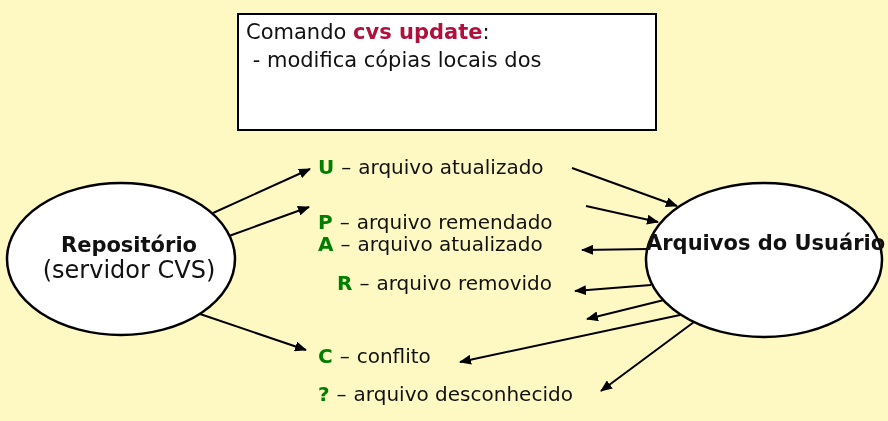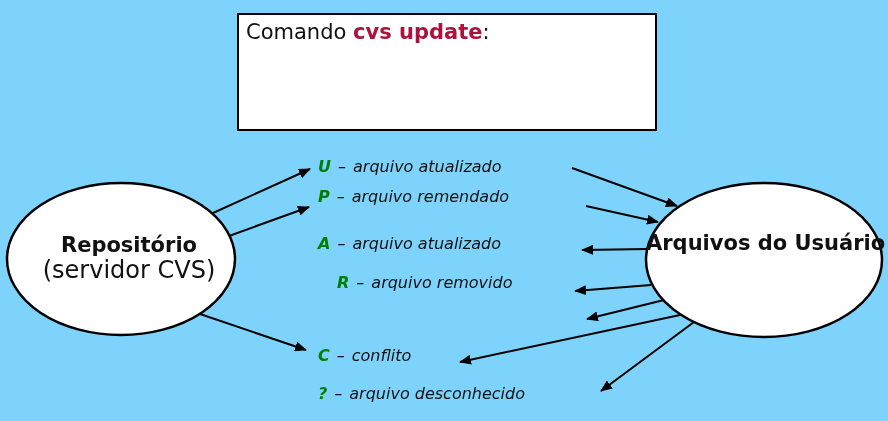--- a/index.html
+++ b/index.html
@@ -5,21 +5,21 @@
   html, body {
     margin: 0;
     padding: 0;
     background: #ffffff;
     font-family: "DejaVu Sans", "Liberation Sans", sans-serif;
   }
   #canvas {
     position: relative;
     width: 888px;
     height: 421px;
-    background: #7dd3fc;
+    background: #fef9c3;
     overflow: hidden;
   }
   #arrow-layer {
     position: absolute;
     left: 0; top: 0;
     width: 888px; height: 421px;
     z-index: 1;
   }
   #arrow-layer line { stroke: #000000; stroke-width: 2; }
   #arrow-layer ellipse { fill: #ffffff; stroke: #000000; stroke-width: 2.5; }
@@ -54,33 +54,32 @@
   }
   .ellipse-label .title { font-weight: bold; font-size: 21px; }
   .ellipse-label .subtitle { font-size: 24px; }
   #left-ellipse-label  { left: 7px;  width: 244px; top: 233px; }
   #right-ellipse-label { left: 646px; width: 236px; top: 231px; }
 
   .status-row {
     position: absolute;
     left: 318px;
     z-index: 2;
-    font-size: 16px;
+    font-size: 20px;
     line-height: 28px;
     color: #111111;
     white-space: nowrap;
-    font-style: italic;
   }
   .status-row .code {
     color: var(--status-green, #007e00);
     font-weight: bold;
   }
   .status-row .sep { margin: 0 7px; }
   .row-0 { top: 153px; }
-  .row-1 { top: 183px; text-align: center; }
+  .row-1 { top: 208px; text-align: center; }
   .row-2 { top: 230px; }
   .row-3 { top: 269px; margin-left: 19px; }
   .row-4 { top: 303px; }
   .row-5 { top: 342px; }
   .row-6 { top: 380px; }
 </style>
 </head>
 <body>
 
 <div id="canvas">
@@ -103,20 +102,21 @@
     <line x1="586" y1="206" x2="658" y2="222" marker-end="url(#arrowhead)"></line>
     <line x1="648" y1="249" x2="582" y2="250" marker-end="url(#arrowhead)"></line>
     <line x1="651" y1="285" x2="575" y2="291" marker-end="url(#arrowhead)"></line>
     <line x1="664" y1="300" x2="587" y2="319" marker-end="url(#arrowhead)"></line>
     <line x1="680" y1="315" x2="460" y2="362" marker-end="url(#arrowhead)"></line>
     <line x1="694" y1="322" x2="601" y2="391" marker-end="url(#arrowhead)"></line>
   </svg>
 
   <div class="info-box">
     <div class="line"><span>Comando </span><span class="cmd">cvs update</span><span>:</span></div>
+    <div class="line"> - modifica cópias locais dos</div>
   </div>
 
   <div class="ellipse-label" id="left-ellipse-label">
     <div class="title">Repositório</div>
     <div class="subtitle">(servidor CVS)</div>
   </div>
 
   <div class="ellipse-label" id="right-ellipse-label">
     <div class="title">Arquivos do Usuário</div>
   </div>

